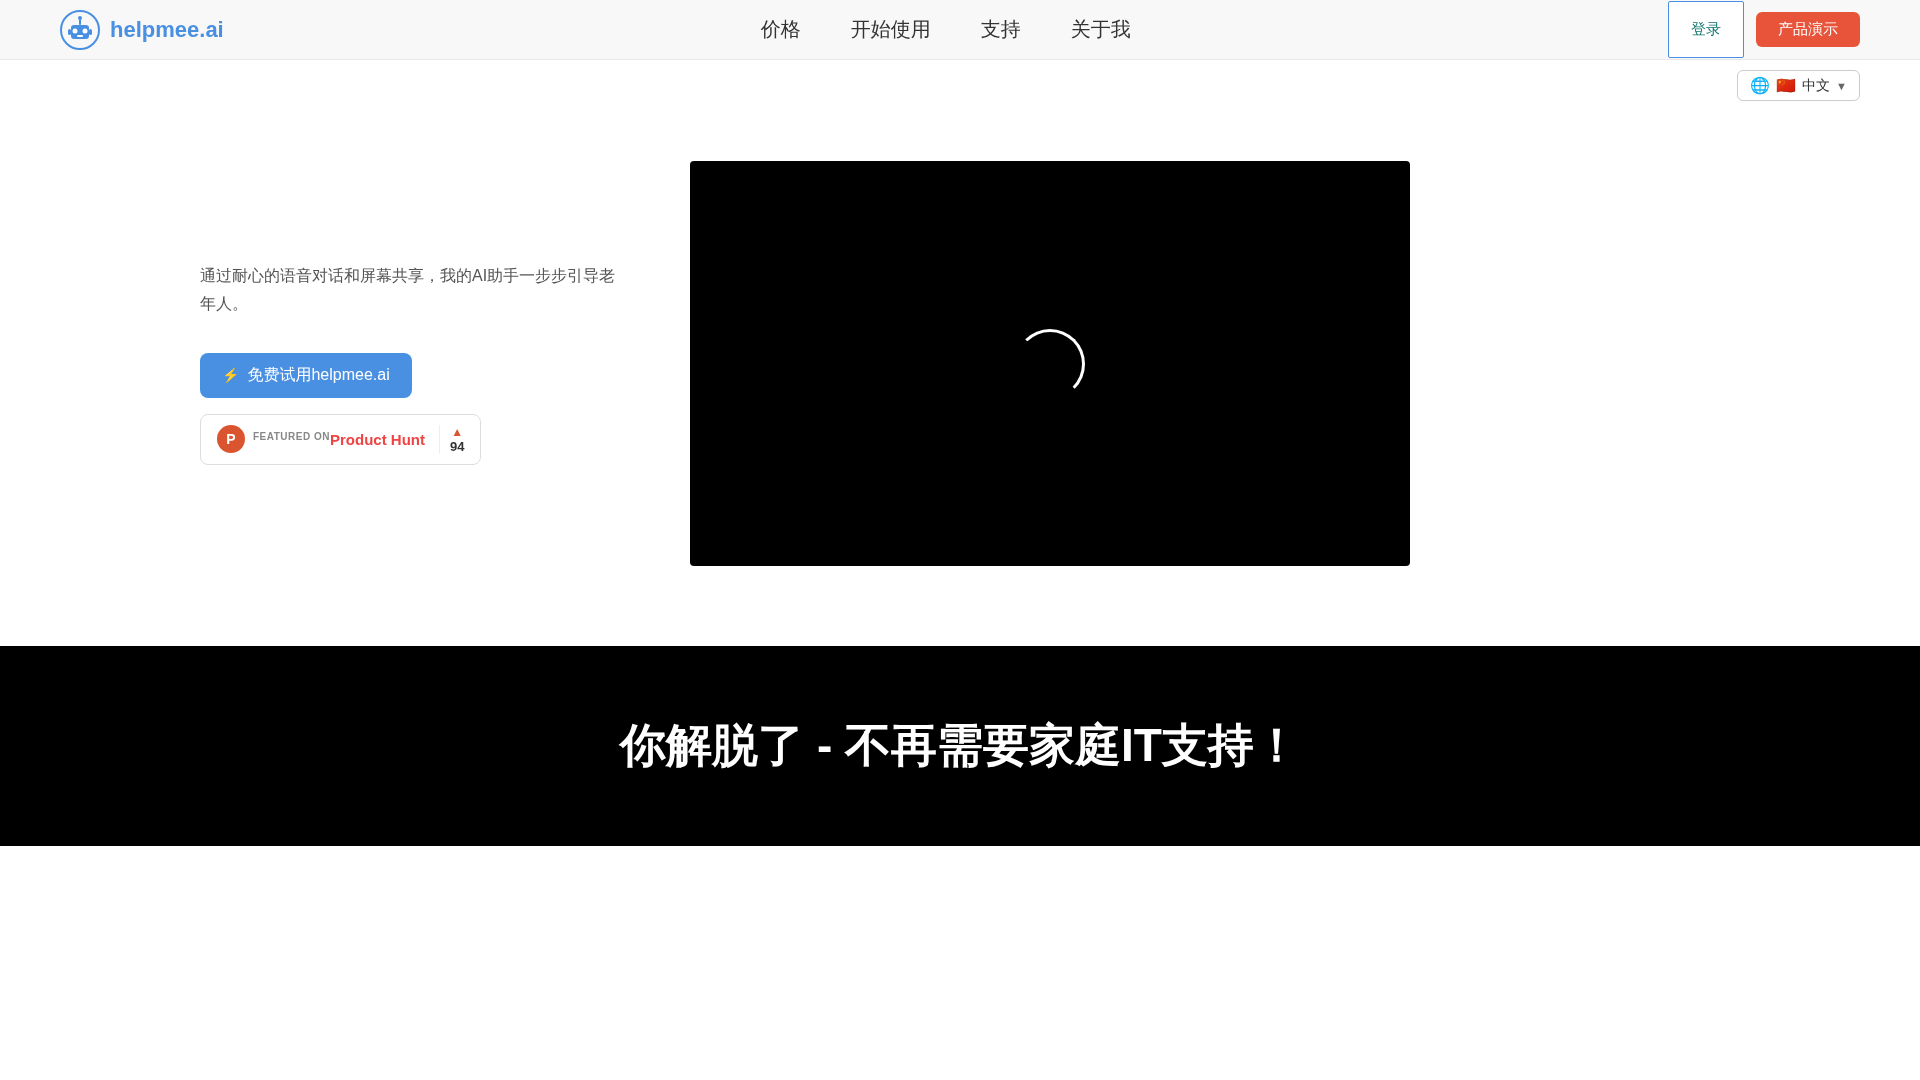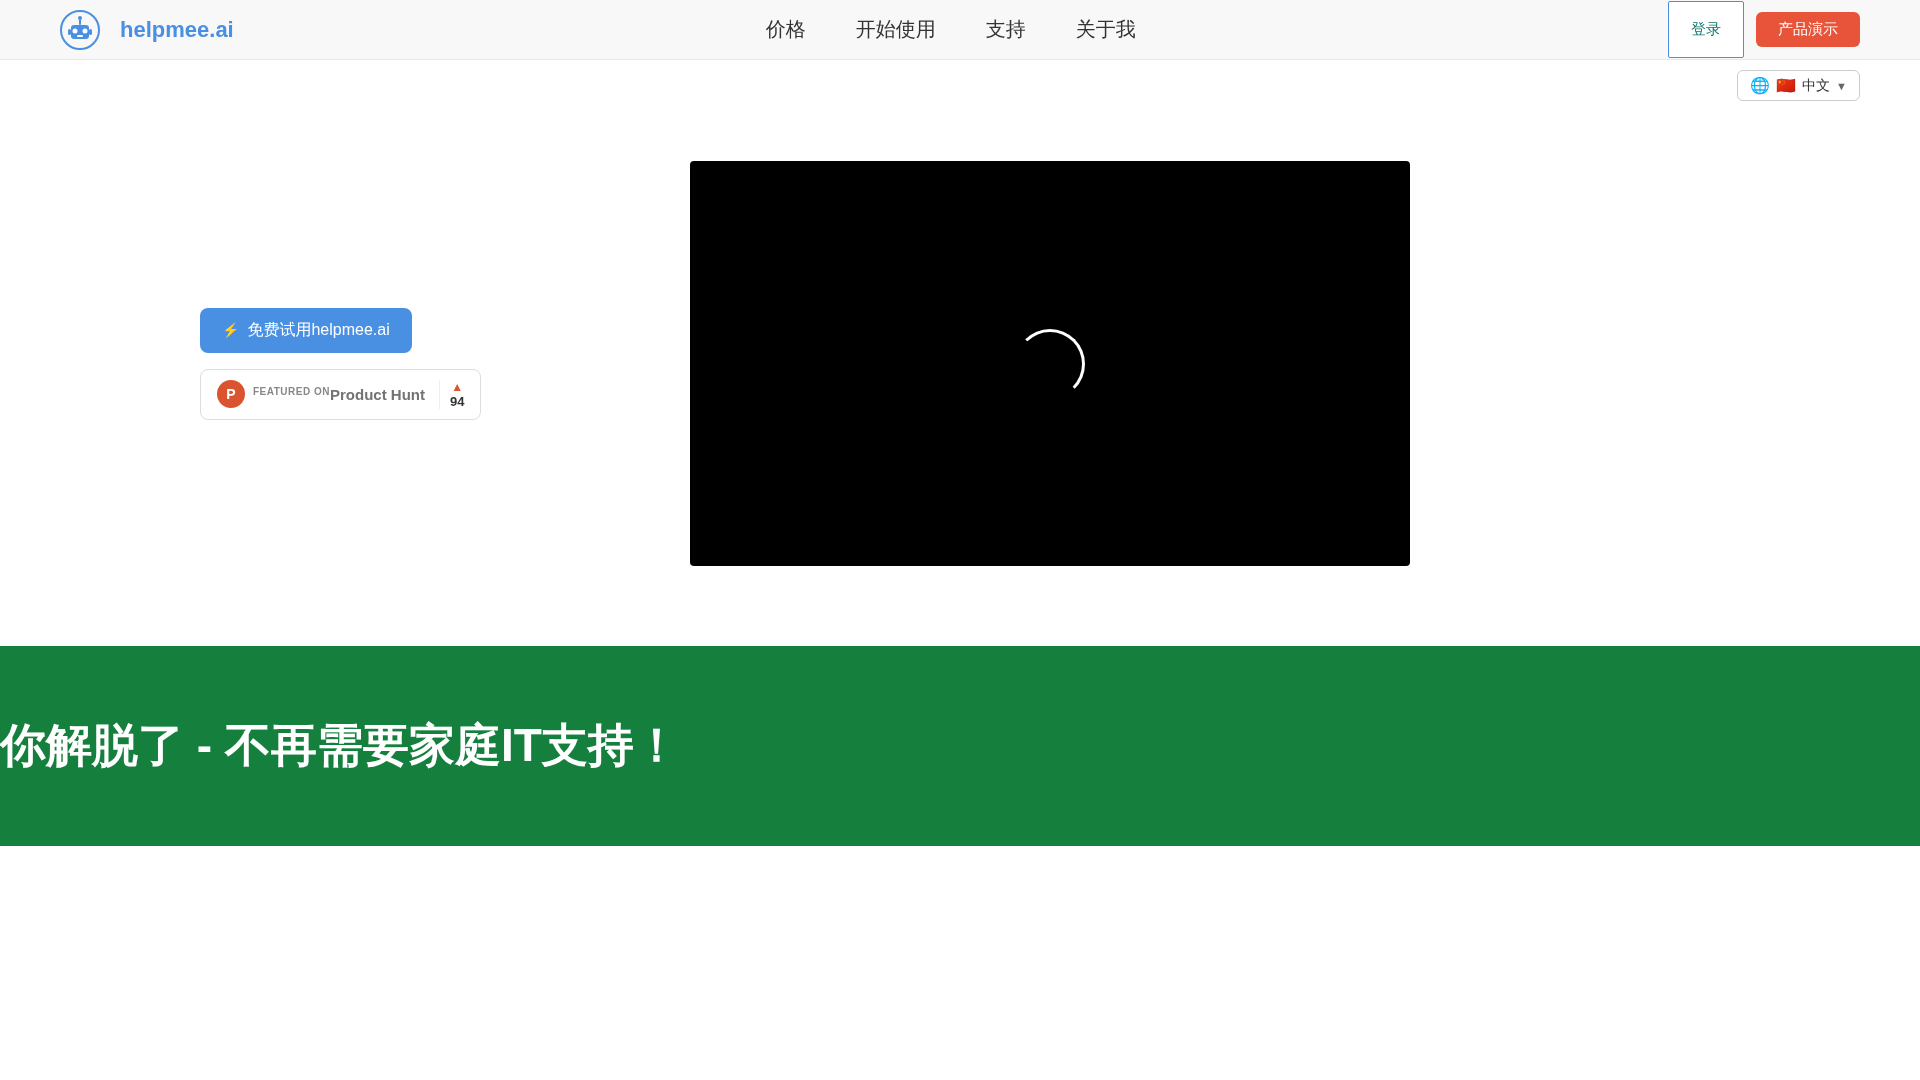--- a/index.html
+++ b/index.html
@@ -24,21 +24,21 @@
       padding: 0 60px;
       height: 60px;
       background: #f8f8f8;
       border-bottom: 1px solid #e8e8e8;
       position: relative;
     }
 
     .logo-area {
       display: flex;
       align-items: center;
-      gap: 20px;
+      gap: 10px;
     }
 
     .logo-icon {
       width: 40px;
       height: 40px;
     }
 
     .logo-text {
       font-size: 22px;
       font-weight: 600;
@@ -210,21 +210,21 @@
       font-size: 10px;
       color: #888;
       text-transform: uppercase;
       letter-spacing: 0.5px;
       font-weight: 600;
     }
 
     .ph-name {
       font-size: 15px;
       font-weight: 700;
-      color: #737373;
+      color: #ef4444;
     }
 
     .ph-count {
       display: flex;
       flex-direction: column;
       align-items: center;
       margin-left: 6px;
       border-left: 1px solid #eee;
       padding-left: 10px;
     }
@@ -259,26 +259,26 @@
       height: 70px;
       border-radius: 50%;
       border: 3px solid transparent;
       border-top-color: white;
       border-right-color: white;
       position: absolute;
     }
 
     
     .dark-section {
-      background: #15803d;
+      background: #000000;
       width: 100%;
       height: 200px;
       display: flex;
       align-items: center;
-      justify-content: flex-start;
+      justify-content: center;
     }
 
     .dark-section-title {
       font-size: 46px;
       font-weight: 800;
       color: white;
     }
   </style>
 </head>
 <body>
@@ -319,20 +319,21 @@
   <div class="lang-selector">
     <span style="font-size:16px; color:#4a90e2;">🌐</span>
     <span class="lang-flag">🇨🇳</span>
     <span>中文</span>
     <span class="lang-chevron">▼</span>
   </div>
 </div>
 
 <section class="main-hero">
   <div class="hero-left">
+    <p class="hero-subtitle">通过耐心的语音对话和屏幕共享，我的AI助手一步步引导老年人。</p>
 
     <div class="hero-buttons">
       <button class="btn-free-trial">
         <span class="lightning-icon">⚡</span>
         <span>免费试用helpmee.ai</span>
       </button>
 
       <a class="btn-product-hunt">
         <div class="ph-logo">P</div>
         <div class="ph-text">

